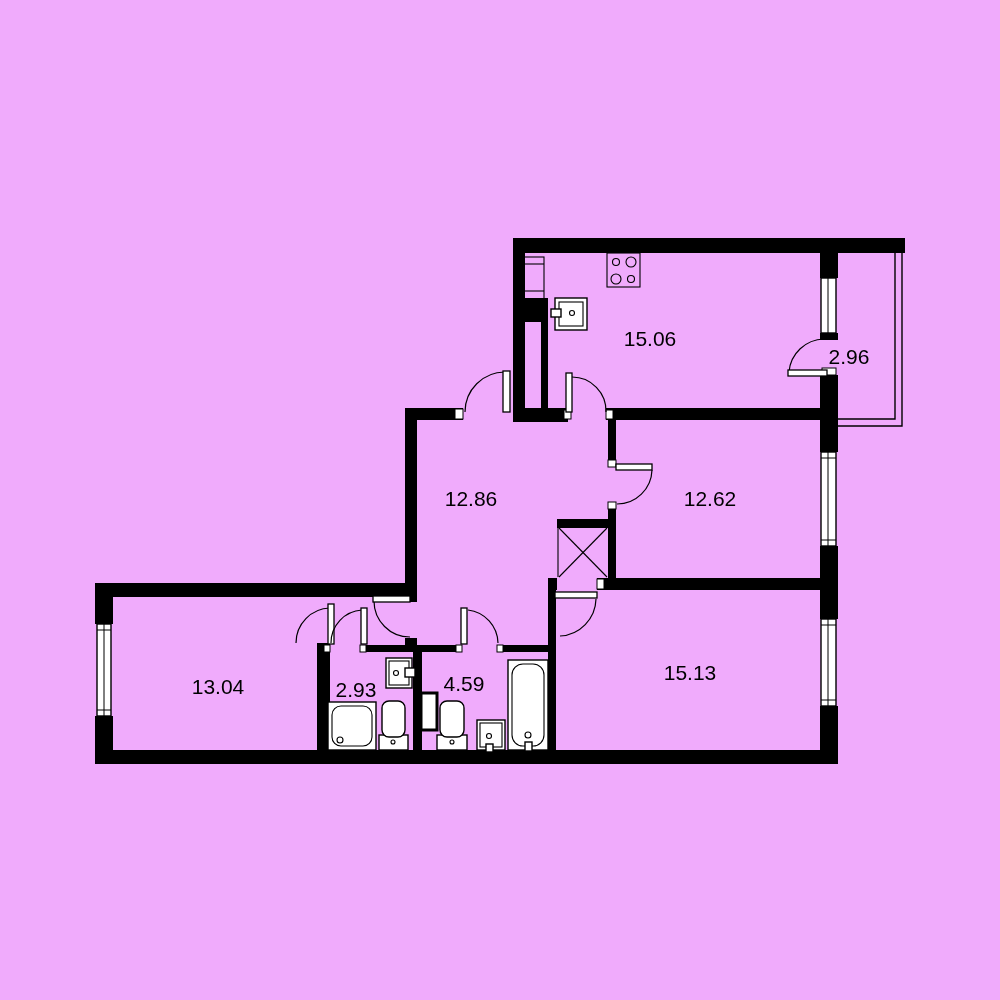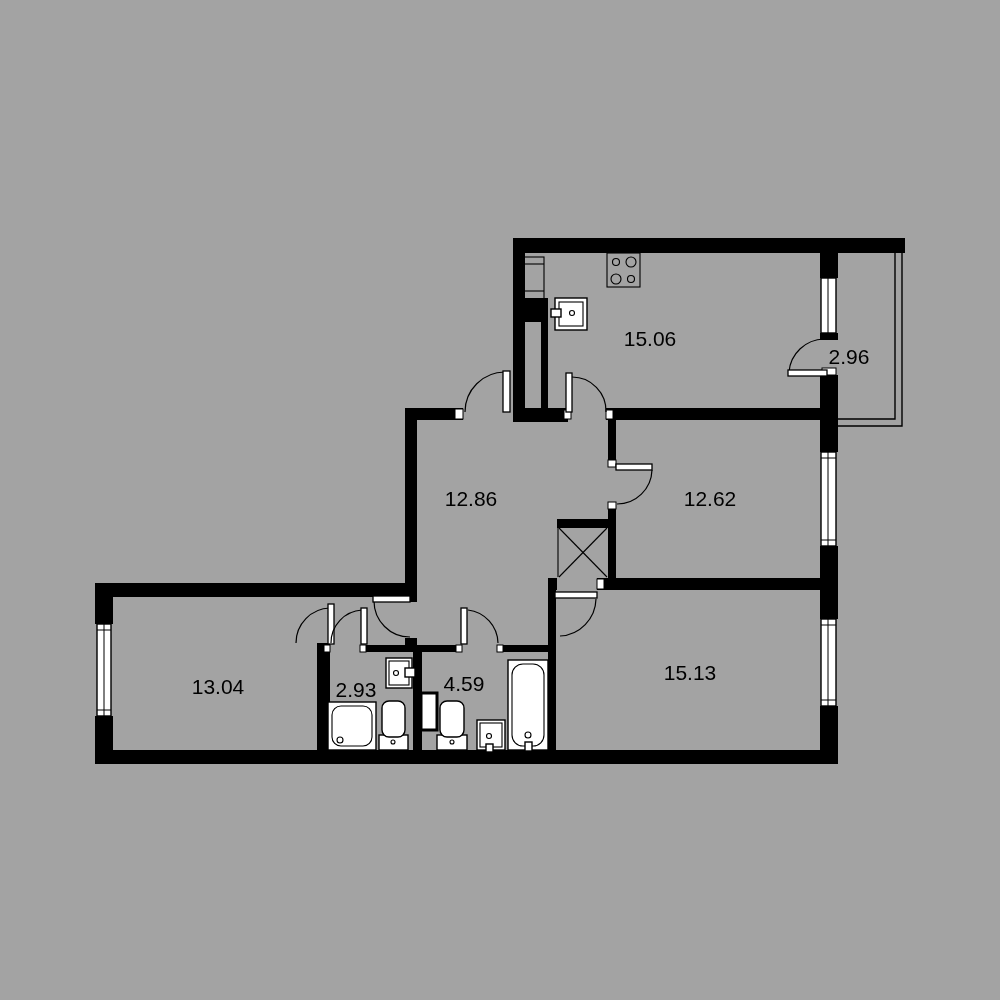--- a/index.html
+++ b/index.html
@@ -1,16 +1,16 @@
 <!DOCTYPE html>
 <html><head>
 <meta charset="utf-8">
 <style>
   html,body{margin:0;padding:0;background:#ffffff;}
-  .stage{position:relative;width:1000px;height:1000px;background:#a3a3a3;
+  .stage{position:relative;width:1000px;height:1000px;background:#f0abfc;
          font-family:"Liberation Sans", sans-serif;}
   svg{display:block;}
   .wall{fill:#000000;stroke:none;}
   .leaf{fill:#ffffff;stroke:#000000;stroke-width:1.3;}
   .arc{fill:none;stroke:#000000;stroke-width:1.2;}
   .win{fill:#ffffff;stroke:#000000;stroke-width:1.4;}
   .winline{stroke:#000000;stroke-width:1;}
   .fx{fill:#ffffff;stroke:#000000;stroke-width:1.4;}
   .fxthin{fill:none;stroke:#000000;stroke-width:1.1;}
   .cap{fill:#ffffff;stroke:#000000;stroke-width:1;}

